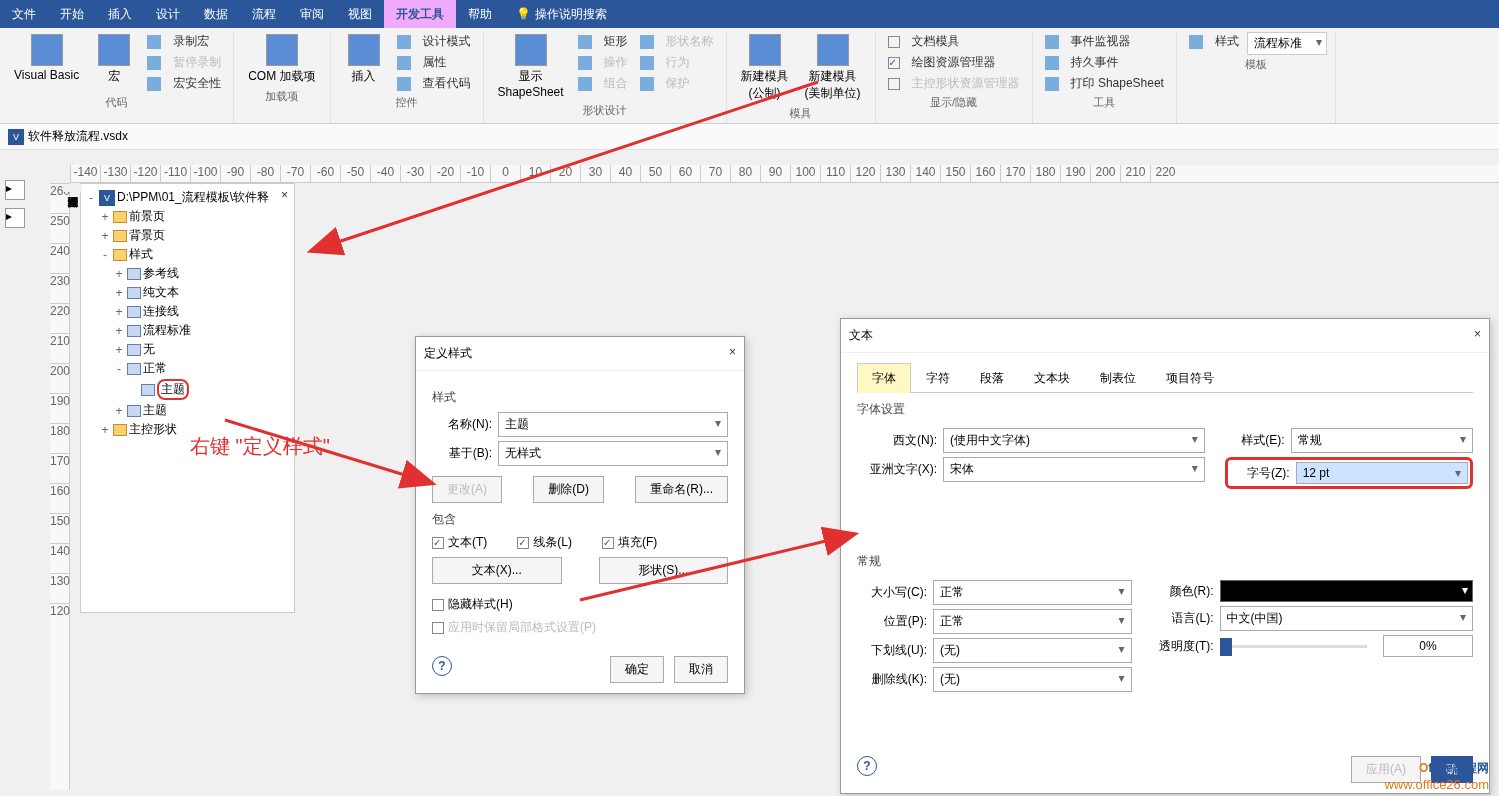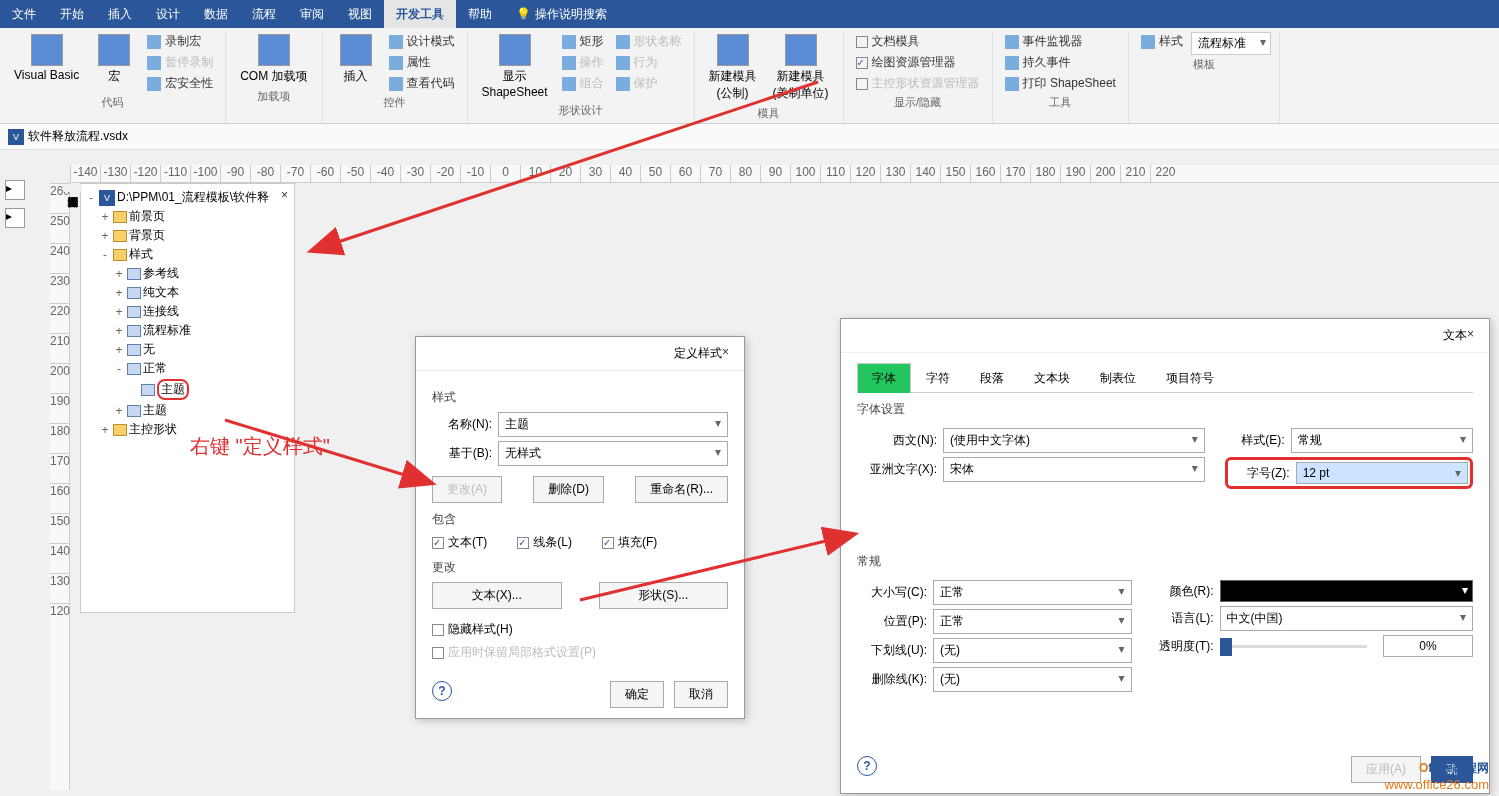--- a/index.html
+++ b/index.html
@@ -1,31 +1,31 @@
 <!DOCTYPE html>
 <html><head>
   <meta charset="utf-8">
   <style>
     * { margin: 0; padding: 0; box-sizing: border-box; font-family: "Microsoft YaHei", sans-serif; font-size: 12px; }
     body { background: #f0f0f0; width: 1499px; height: 796px; position: relative; overflow: hidden; }
     
     .menu-tabs { display: flex; background: #2b579a; color: #fff; height: 28px; align-items: stretch; }
     .menu-tab { padding: 6px 12px; cursor: pointer; }
-    .menu-tab.active { background: #e5e5e5; color: #2b579a; font-weight: bold; }
+    .menu-tab.active { background: #f0abfc; color: #2b579a; font-weight: bold; }
     .menu-tab.search { display: flex; align-items: center; gap: 4px; }
     .bulb { color: #fff; }
     
     .ribbon { background: #f3f3f3; display: flex; padding: 4px 0 0; border-bottom: 1px solid #d0d0d0; }
     .ribbon-group { border-right: 1px solid #e0e0e0; padding: 0 8px 2px; display: flex; flex-direction: column; align-items: center; }
     .ribbon-row { display: flex; align-items: flex-start; gap: 4px; }
     .ribbon-col { display: flex; flex-direction: column; gap: 2px; }
     .ribbon-label { color: #666; font-size: 11px; text-align: center; margin-top: 2px; }
     .big-btn { display: flex; flex-direction: column; align-items: center; padding: 2px 6px; cursor: pointer; min-width: 50px; }
     .big-btn .icon { width: 32px; height: 32px; background: #5a8dd6; border: 1px solid #999; margin-bottom: 2px; }
-    .small-item { display: flex; align-items: center; gap: 4px; cursor: pointer; padding: 1px 4px; white-space: nowrap; color: #333; }
+    .small-item { display: flex; align-items: center; gap: 12px; cursor: pointer; padding: 1px 4px; white-space: nowrap; color: #333; }
     .small-item .si { width: 14px; height: 14px; background: #7aacde; display: inline-block; }
     .chk { width: 12px; height: 12px; border: 1px solid #888; display: inline-block; }
     .chk.on::after { content: "✓"; color: #2b579a; font-size: 10px; position: relative; top: -3px; }
     .dropdown-combo { border: 1px solid #ccc; padding: 2px 20px 2px 6px; background: #fff; position: relative; min-width: 80px; }
     .dropdown-combo::after { content: "▾"; position: absolute; right: 4px; color: #666; }
     
     .filebar { background: #fafafa; border-bottom: 1px solid #e0e0e0; padding: 4px 8px; display: flex; align-items: center; gap: 4px; }
     .visio-icon { width: 16px; height: 16px; background: #2b579a; color: #fff; font-size: 9px; text-align: center; line-height: 16px; }
     
     .workspace { position: relative; display: flex; height: 640px; background: #f0f0f0; }
@@ -44,36 +44,36 @@
     .tree-indent-1 { padding-left: 14px; }
     .tree-indent-2 { padding-left: 28px; }
     .tree-indent-3 { padding-left: 42px; }
     .exp { width: 12px; text-align: center; color: #666; }
     .folder { width: 14px; height: 12px; background: #fbd06b; border: 1px solid #c09030; }
     .styic { width: 14px; height: 12px; background: #c8d8f0; border: 1px solid #6080b0; }
     .highlight { border: 2px solid #e03030; border-radius: 8px; padding: 0 2px; }
     .close-x { position: absolute; cursor: pointer; color: #333; }
     
     .dialog { position: absolute; background: #fff; border: 1px solid #999; box-shadow: 2px 2px 8px rgba(0,0,0,0.2); }
-    .dlg-title { padding: 8px 15px; font-size: 13px; border-bottom: 1px solid #eee; display: flex; justify-content: flex-end; }
+    .dlg-title { padding: 8px 8px; font-size: 13px; border-bottom: 1px solid #eee; display: flex; justify-content: space-between; }
     .dlg-body { padding: 10px 16px; }
     .group-label { color: #444; margin: 8px 0 6px; }
     .form-row { display: flex; align-items: center; gap: 6px; margin: 4px 0; }
     .form-row label { min-width: 60px; text-align: right; }
     .combo { flex: 1; border: 1px solid #aaa; padding: 3px 6px; background: #fff; position: relative; }
     .combo::after { content: "▾"; position: absolute; right: 6px; color: #666; }
     .btn { border: 1px solid #aaa; background: #f5f5f5; padding: 4px 14px; cursor: pointer; }
     .check-row { display: flex; gap: 30px; margin: 6px 0; }
     .chklab { display: flex; align-items: center; gap: 4px; }
     .dlg-footer { display: flex; justify-content: flex-end; gap: 10px; padding: 10px 16px; }
     .help-icon { width: 20px; height: 20px; border: 1px solid #2b579a; border-radius: 50%; color: #2b579a; text-align: center; line-height: 18px; font-weight: bold; cursor: pointer; }
     
     .tabs { display: flex; border-bottom: 1px solid #ccc; }
     .tab { padding: 6px 14px; cursor: pointer; border: 1px solid transparent; border-bottom: none; margin-bottom: -1px; }
-    .tab.active { border-color: #ccc; background: #22c55e; }
+    .tab.active { border-color: #ccc; background: #fef9c3; }
     
     .red-box { border: 3px solid #e03030; border-radius: 6px; padding: 2px; justify-content: center; }
     .red-text { color: #e03030; font-size: 20px; position: absolute; font-weight: normal; }
     
     .arrow { position: absolute; pointer-events: none; }
     
     .color-swatch { flex: 1; background: #000; height: 22px; border: 1px solid #666; position: relative; }
     .color-swatch::after { content: "▾"; position: absolute; right: 4px; color: #fff; top: 2px; }
     .slider { flex: 1; display: flex; align-items: center; }
     .slider-track { flex: 1; height: 3px; background: #ddd; position: relative; }
@@ -443,21 +443,20 @@
         </label>
       <label class="chklab">
           <span class="chk on"></span>
           <span>线条(L)</span>
         </label>
       <label class="chklab">
           <span class="chk on"></span>
           <span>填充(F)</span>
         </label>
     </div>
-    <div class="group-label">更改</div>
     <div class="form-row" style="gap:37px;">
       <button class="btn" style="flex:1">文本(X)...</button>
       <button class="btn" style="flex:1">形状(S)...</button>
     </div>
     <div class="chklab" style="margin-top:12px;">
         <span class="chk"></span>
         <span>隐藏样式(H)</span>
       </div>
     <div class="chklab disabled" style="margin-top:6px;">
         <span class="chk"></span>

